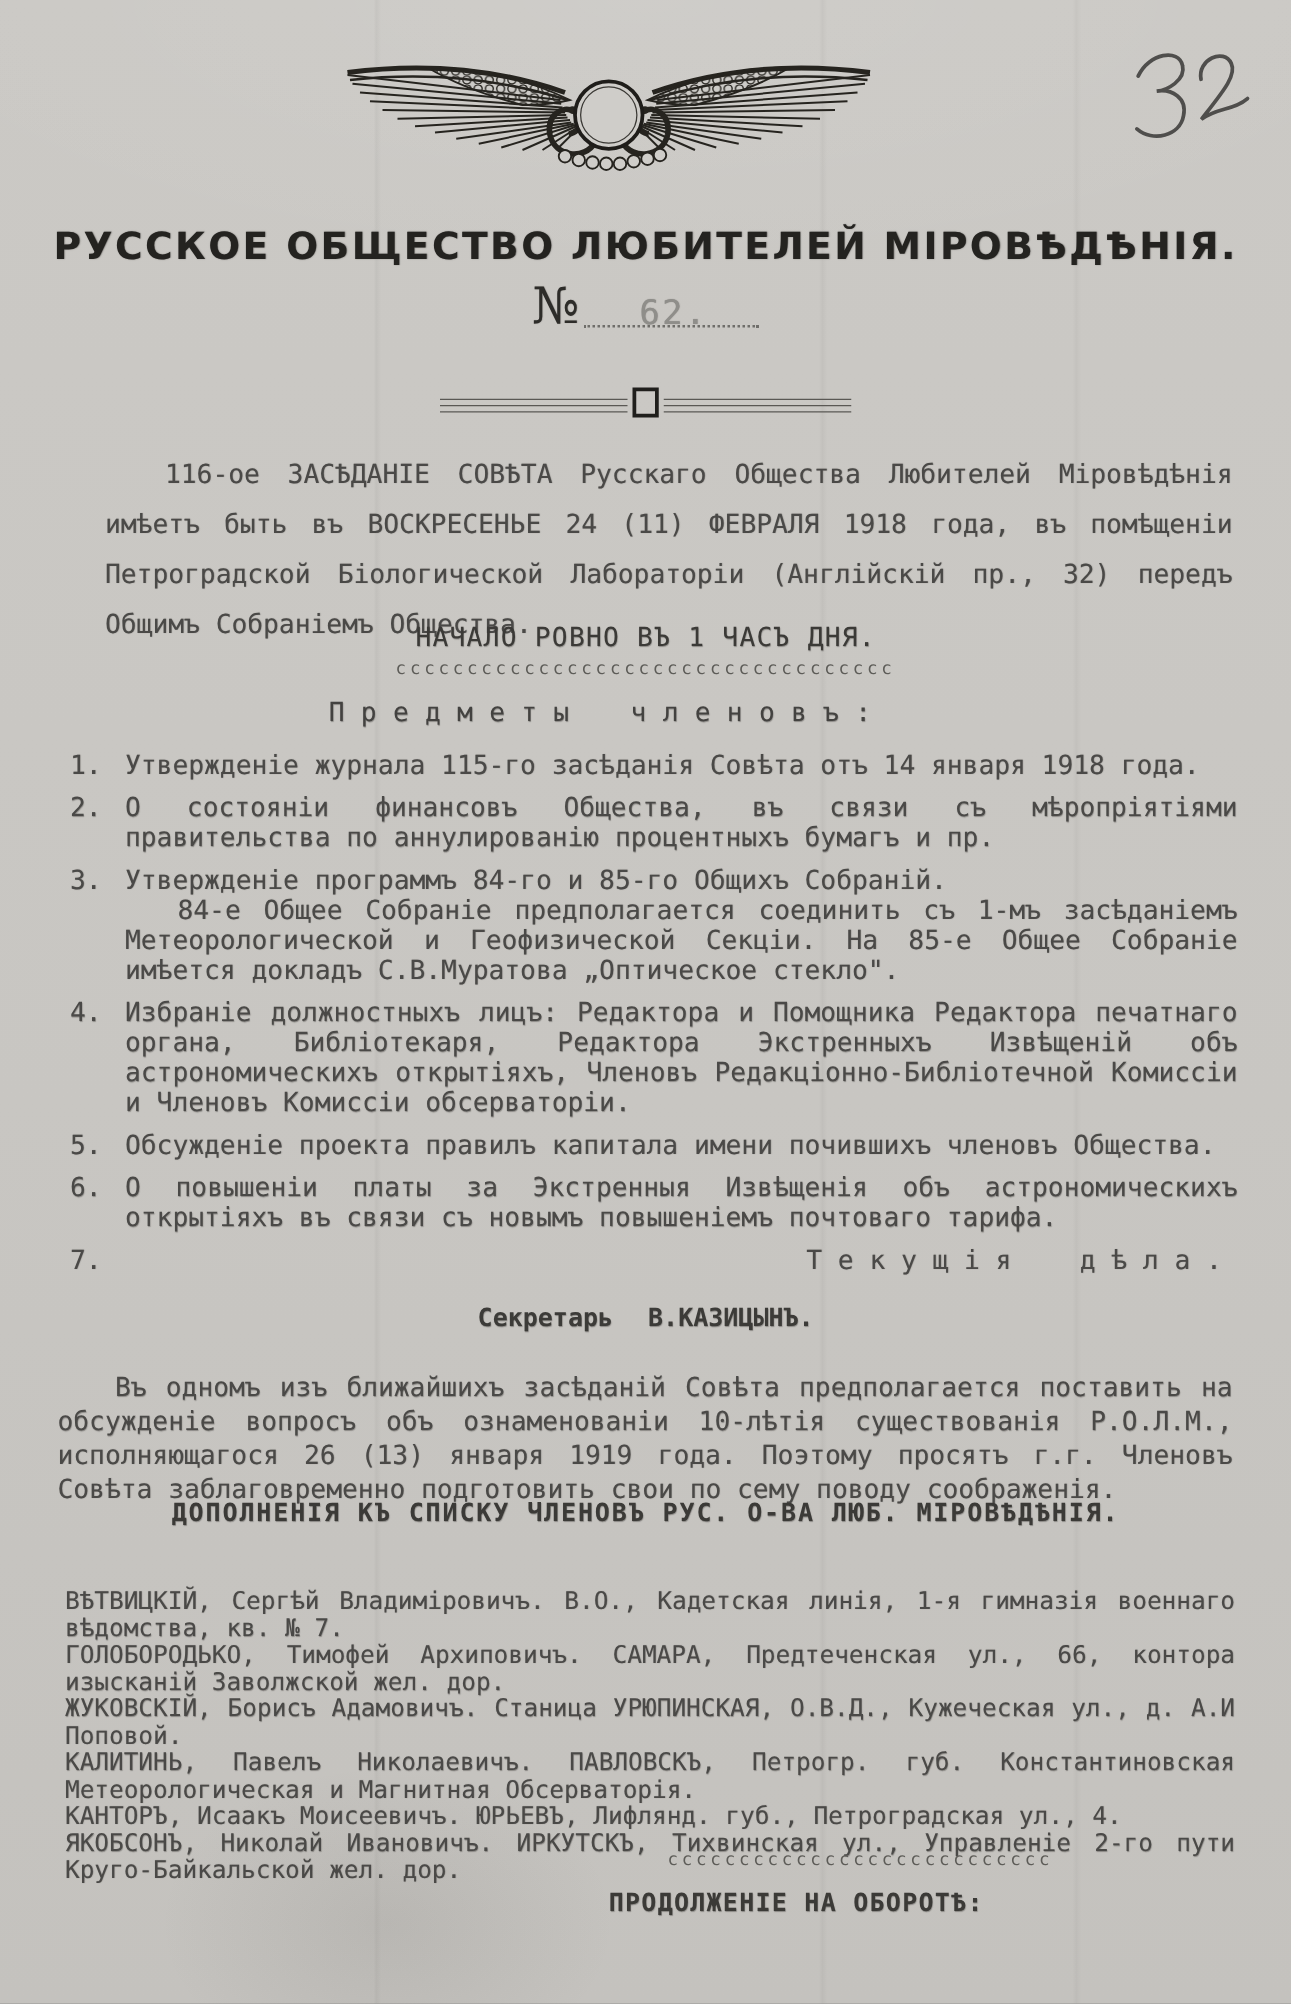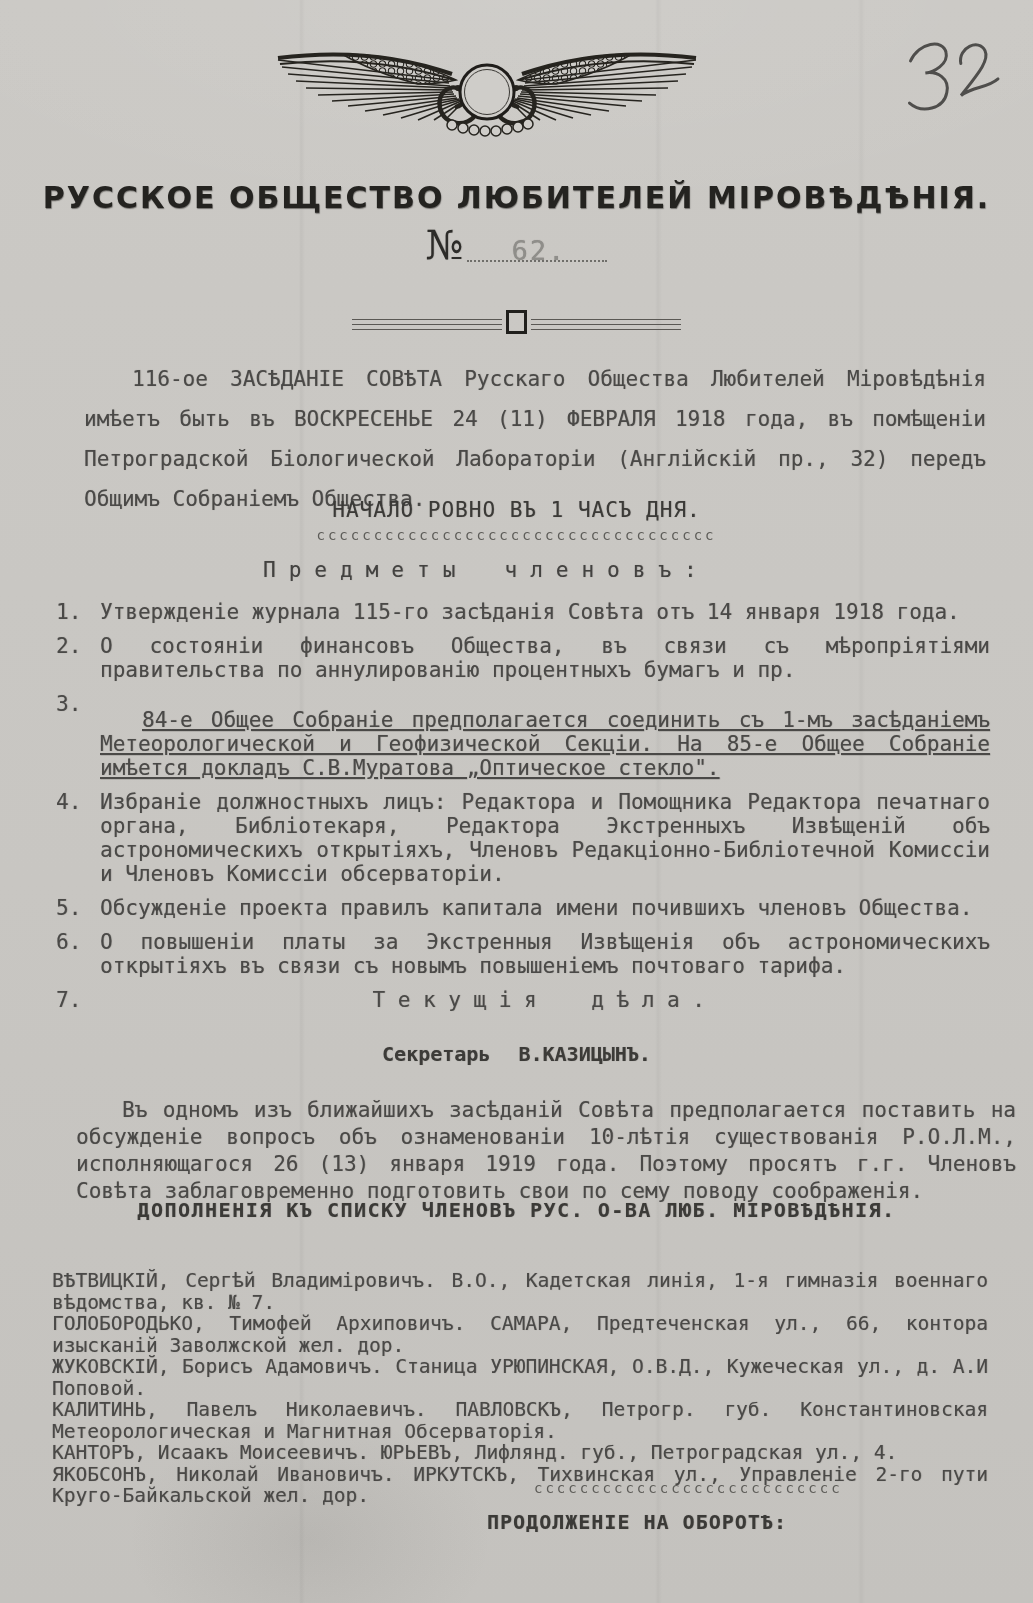--- a/index.html
+++ b/index.html
@@ -45,28 +45,28 @@
   .start-time{ top:498px; font-size:21px; font-weight:normal; letter-spacing:1px; color:#3b3a37; }
   .ul-row{ font-size:14px; letter-spacing:3px; color:#5d5c58; }
   .ul1{ top:527px; }
 
   .agenda-heading{ top:558px; left:263px; font-size:21px; letter-spacing:0.62em; word-spacing:0.5em; color:#434240; }
 
   .agenda{ top:600px; left:56px; width:934px; font-size:21px; line-height:24px; }
   .agenda-item{ display:flex; margin-bottom:10px; }
   .agenda-num{ flex:0 0 44px; }
   .agenda-text{ flex:1; text-align:justify; }
-  .agenda-sub{ text-indent:42px; margin-top:16px;text-decoration:underline; }
+  .agenda-sub{ text-indent:42px; margin-top:0; }
   .spaced{ letter-spacing:0.6em; word-spacing:0.8em; }
 
   .secretary{ top:1042px; font-size:20px; font-weight:bold; color:#3c3b38; }
   .secretary .name{ margin-left:28px; }
 
   .note{ top:1076px; left:46px; width:940px; font-size:21px; line-height:27px;
-    text-align:justify; text-indent:46px;margin-left:30px; }
+    text-align:justify; text-indent:46px; }
 
   .add-heading{ top:1198px; font-size:20px; font-weight:bold; letter-spacing:1.5px; color:#3b3a37; }
   .section-a{ top:1241px; font-size:20px; font-weight:bold; letter-spacing:2px; color:#3b3a37; }
 
   .members{ top:1270px; left:52px; width:936px; font-size:19.5px; line-height:21.5px; }
   .members p{ margin:0; text-align:justify; }
 
   .footer-line{ top:1510px; left:487px; font-size:20px; font-weight:bold; letter-spacing:1px; color:#3b3a37; }
   .ul2{ top:1480px; left:490px;margin-left:44px; }
 
@@ -159,38 +159,39 @@
       <span class="agenda-num">1.</span>
       <span class="agenda-text">Утвержденіе журнала 115-го засѣданія Совѣта отъ 14 января 1918 года.</span>
     </div>
     <div class="agenda-item tw">
       <span class="agenda-num">2.</span>
       <span class="agenda-text">О состояніи финансовъ Общества, въ связи съ мѣропріятіями правительства по аннулированію процентныхъ бумагъ и пр.</span>
     </div>
     <div class="agenda-item tw">
       <span class="agenda-num">3.</span>
       <span class="agenda-text">
+        <span>Утвержденіе программъ 84-го и 85-го Общихъ Собраній.</span>
         <span class="agenda-sub" style="display:block">84-е Общее Собраніе предполагается соединить съ 1-мъ засѣданіемъ Метеорологической и Геофизической Секціи. На 85-е Общее Собраніе имѣется докладъ С.В.Муратова „Оптическое стекло".</span>
       </span>
     </div>
     <div class="agenda-item tw">
       <span class="agenda-num">4.</span>
       <span class="agenda-text">Избраніе должностныхъ лицъ: Редактора и Помощника Редактора печатнаго органа, Библіотекаря, Редактора Экстренныхъ Извѣщеній объ астрономическихъ открытіяхъ, Членовъ Редакціонно-Библіотечной Комиссіи и Членовъ Комиссіи обсерваторіи.</span>
     </div>
     <div class="agenda-item tw">
       <span class="agenda-num">5.</span>
       <span class="agenda-text">Обсужденіе проекта правилъ капитала имени почившихъ членовъ Общества.</span>
     </div>
     <div class="agenda-item tw">
       <span class="agenda-num">6.</span>
       <span class="agenda-text">О повышеніи платы за Экстренныя Извѣщенія объ астрономическихъ открытіяхъ въ связи съ новымъ повышеніемъ почтоваго тарифа.</span>
     </div>
     <div class="agenda-item tw">
       <span class="agenda-num">7.</span>
-      <span class="agenda-text spaced" style="text-align:center">Текущія дѣла.</span>
+      <span class="agenda-text spaced" style="text-align:right">Текущія дѣла.</span>
     </div>
   </div>
 
   <div class="abs center secretary tw">
     <span>Секретарь</span><span class="name">В.КАЗИЦЫНЪ.</span>
   </div>
 
   <p class="abs note tw">Въ одномъ изъ ближайшихъ засѣданій Совѣта предполагается поставить на обсужденіе вопросъ объ ознаменованіи 10-лѣтія существованія Р.О.Л.М., исполняющагося 26 (13) января 1919 года. Поэтому просятъ г.г. Членовъ Совѣта заблаговременно подготовить свои по сему поводу соображенія.</p>
 
   <div class="abs center add-heading tw">ДОПОЛНЕНІЯ КЪ СПИСКУ ЧЛЕНОВЪ РУС. О-ВА ЛЮБ. МІРОВѢДѢНІЯ.</div>

